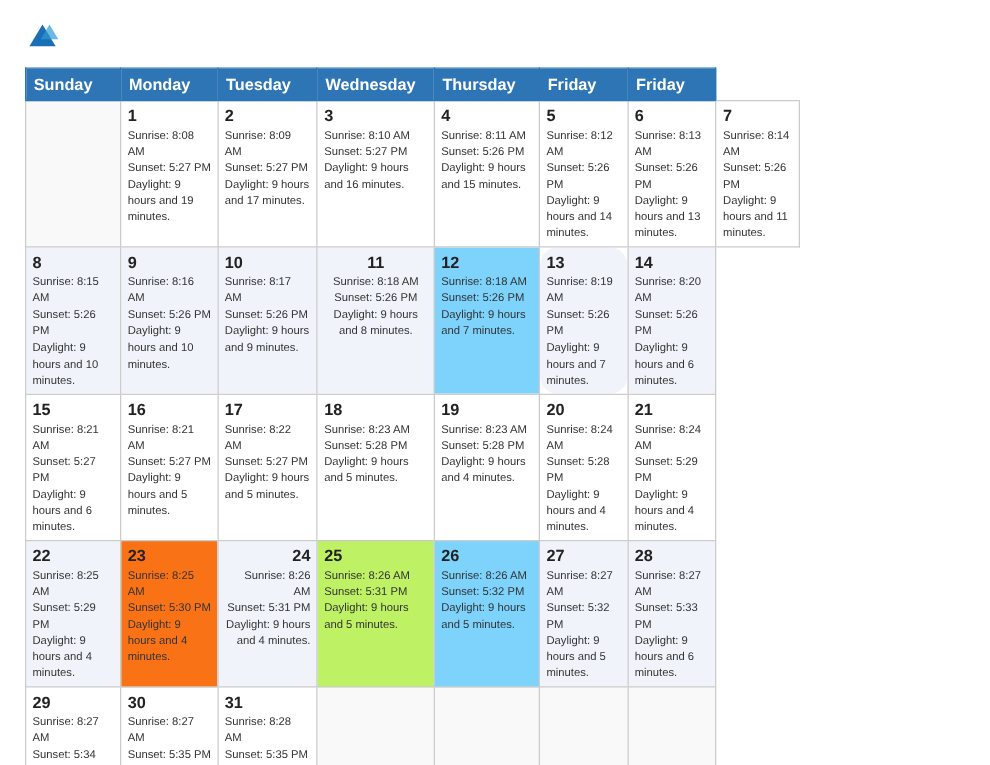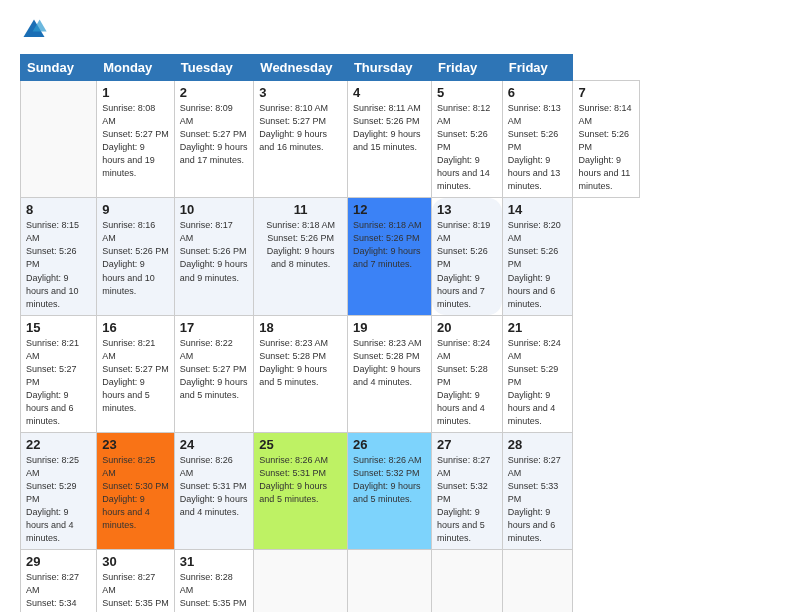--- a/index.html
+++ b/index.html
@@ -168,21 +168,21 @@
             <div class="day-info">Sunrise: 8:16 AM<br>Sunset: 5:26 PM<br>Daylight: 9 hours and 10 minutes.</div>
           </td>
           <td style="background: rgb(240, 244, 250);">
             <span class="day-num">10</span>
             <div class="day-info">Sunrise: 8:17 AM<br>Sunset: 5:26 PM<br>Daylight: 9 hours and 9 minutes.</div>
           </td>
           <td style="background: rgb(240, 244, 250); text-align: center;">
             <span class="day-num">11</span>
             <div class="day-info">Sunrise: 8:18 AM<br>Sunset: 5:26 PM<br>Daylight: 9 hours and 8 minutes.</div>
           </td>
-          <td style="background: #3b82f6; margin-left: 15px;">
+          <td style="background: #7dd3fc; margin-left: 15px;">
             <span class="day-num">12</span>
             <div class="day-info">Sunrise: 8:18 AM<br>Sunset: 5:26 PM<br>Daylight: 9 hours and 7 minutes.</div>
           </td>
           <td style="background: rgb(240, 244, 250); border-radius: 14px;">
             <span class="day-num">13</span>
             <div class="day-info">Sunrise: 8:19 AM<br>Sunset: 5:26 PM<br>Daylight: 9 hours and 7 minutes.</div>
           </td>
           <td style="background: rgb(240, 244, 250);">
             <span class="day-num">14</span>
             <div class="day-info">Sunrise: 8:20 AM<br>Sunset: 5:26 PM<br>Daylight: 9 hours and 6 minutes.</div>
@@ -220,21 +220,21 @@
         </tr>
         <tr>
           <td style="background: rgb(240, 244, 250); margin-left: 37px;">
             <span class="day-num">22</span>
             <div class="day-info">Sunrise: 8:25 AM<br>Sunset: 5:29 PM<br>Daylight: 9 hours and 4 minutes.</div>
           </td>
           <td style="background: #f97316;">
             <span class="day-num">23</span>
             <div class="day-info">Sunrise: 8:25 AM<br>Sunset: 5:30 PM<br>Daylight: 9 hours and 4 minutes.</div>
           </td>
-          <td style="background: rgb(240, 244, 250);">
+          <td style="background: rgb(240, 244, 250); text-align: right;">
             <span class="day-num">24</span>
             <div class="day-info">Sunrise: 8:26 AM<br>Sunset: 5:31 PM<br>Daylight: 9 hours and 4 minutes.</div>
           </td>
           <td style="background: #bef264;">
             <span class="day-num">25</span>
             <div class="day-info">Sunrise: 8:26 AM<br>Sunset: 5:31 PM<br>Daylight: 9 hours and 5 minutes.</div>
           </td>
           <td style="background: #7dd3fc;">
             <span class="day-num">26</span>
             <div class="day-info">Sunrise: 8:26 AM<br>Sunset: 5:32 PM<br>Daylight: 9 hours and 5 minutes.</div>

